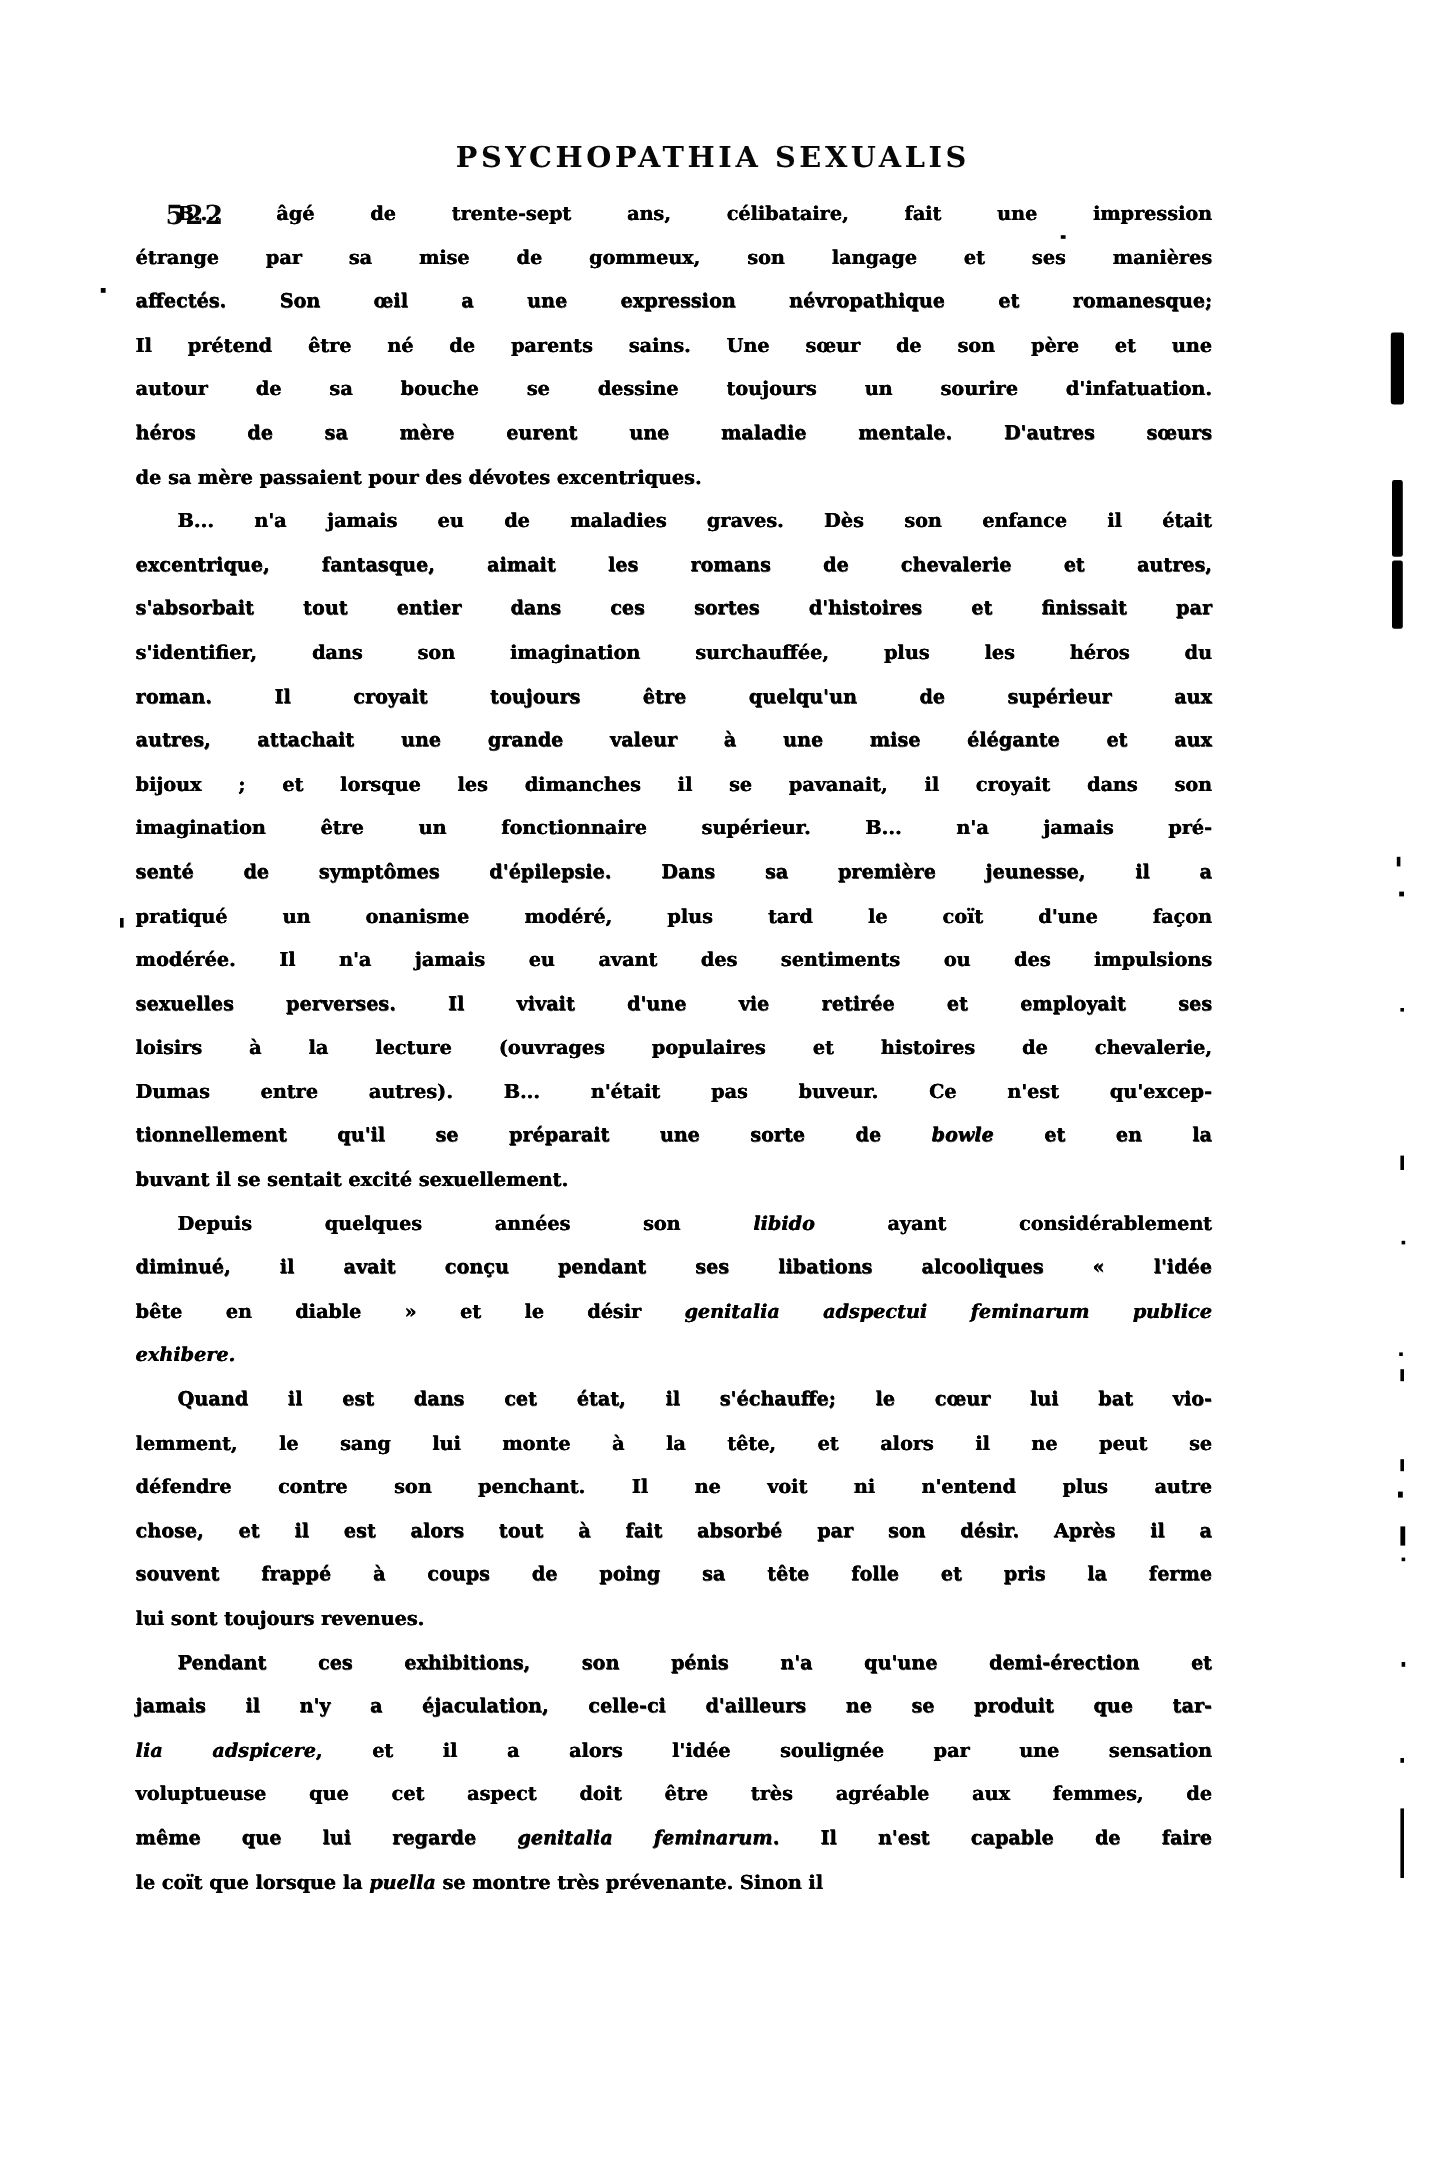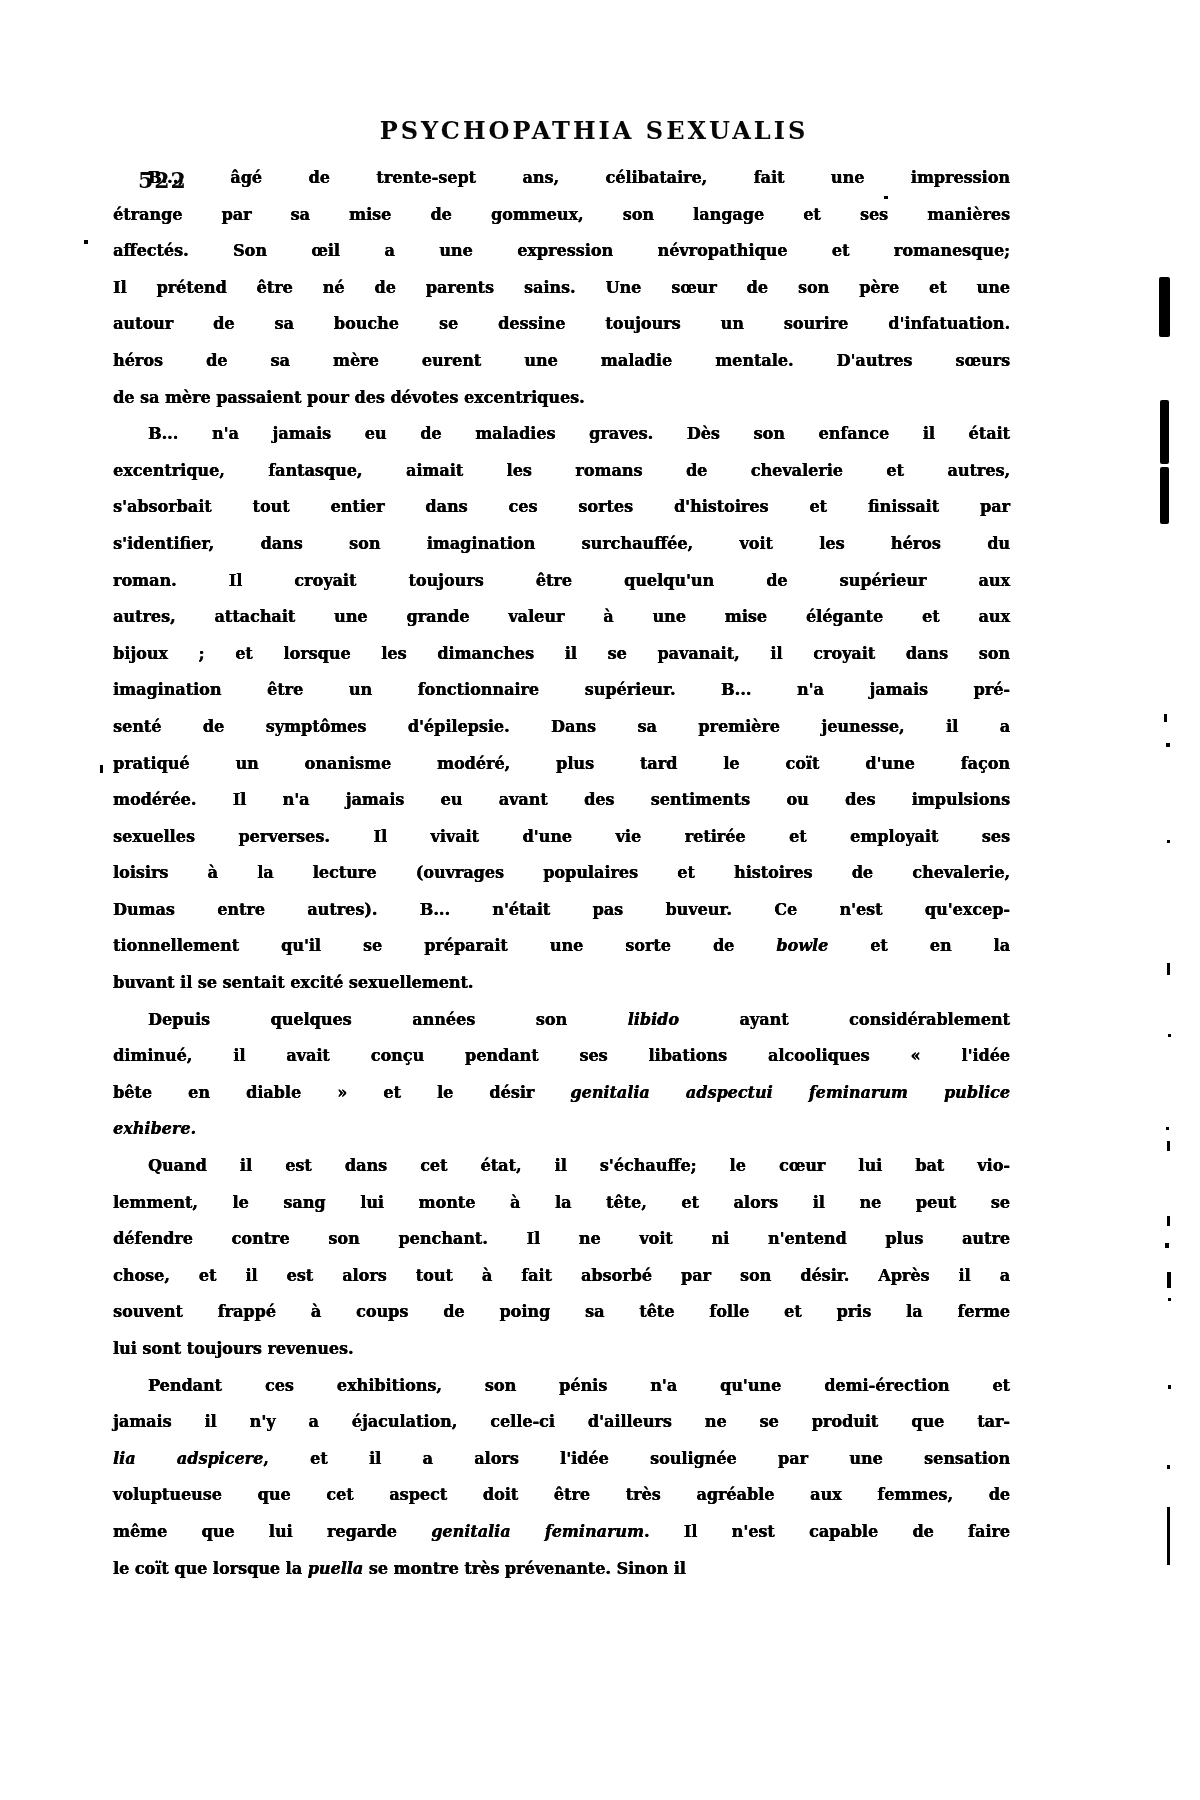--- a/index.html
+++ b/index.html
@@ -56,21 +56,21 @@
       <div class="line first"><span>B..., âgé de trente-sept ans, célibataire, fait une impression</span></div>
       <div class="line"><span>étrange par sa mise de gommeux, son langage et ses manières</span></div>
       <div class="line"><span>affectés. Son œil a une expression névropathique et romanesque;</span></div>
       <div class="line"><span>Il prétend être né de parents sains. Une sœur de son père et une</span></div>
       <div class="line"><span>autour de sa bouche se dessine toujours un sourire d'infatuation.</span></div>
       <div class="line"><span>héros de sa mère eurent une maladie mentale. D'autres sœurs</span></div>
       <div class="line lastline"><span>de sa mère passaient pour des dévotes excentriques.</span></div>
       <div class="line first"><span>B... n'a jamais eu de maladies graves. Dès son enfance il était</span></div>
       <div class="line"><span>excentrique, fantasque, aimait les romans de chevalerie et autres,</span></div>
       <div class="line"><span>s'absorbait tout entier dans ces sortes d'histoires et finissait par</span></div>
-      <div class="line"><span>s'identifier, dans son imagination surchauffée, voit les héros du</span></div>
+      <div class="line"><span>s'identifier, dans son imagination surchauffée, plus les héros du</span></div>
       <div class="line"><span>roman. Il croyait toujours être quelqu'un de supérieur aux</span></div>
       <div class="line"><span>autres, attachait une grande valeur à une mise élégante et aux</span></div>
       <div class="line"><span>bijoux ; et lorsque les dimanches il se pavanait, il croyait dans son</span></div>
       <div class="line"><span>imagination être un fonctionnaire supérieur. B... n'a jamais pré-</span></div>
       <div class="line"><span>senté de symptômes d'épilepsie. Dans sa première jeunesse, il a</span></div>
       <div class="line"><span>pratiqué un onanisme modéré, plus tard le coït d'une façon</span></div>
       <div class="line"><span>modérée. Il n'a jamais eu avant des sentiments ou des impulsions</span></div>
       <div class="line"><span>sexuelles perverses. Il vivait d'une vie retirée et employait ses</span></div>
       <div class="line"><span>loisirs à la lecture (ouvrages populaires et histoires de chevalerie,</span></div>
       <div class="line"><span>Dumas entre autres). B... n'était pas buveur. Ce n'est qu'excep-</span></div>

